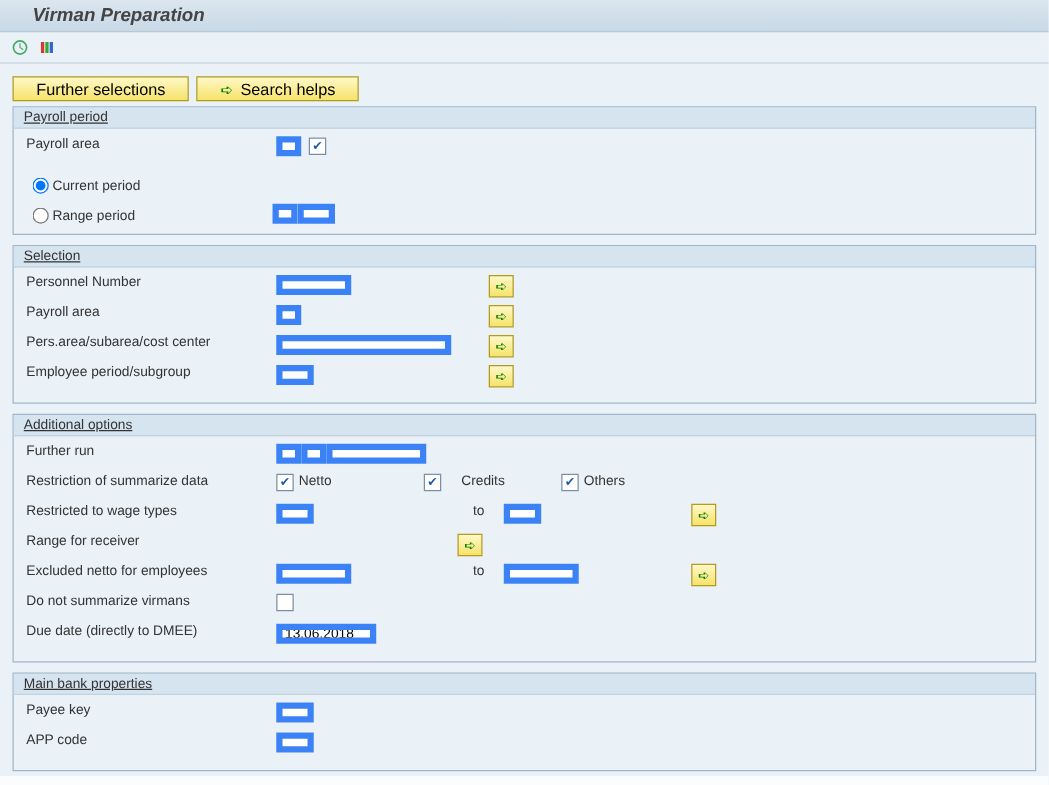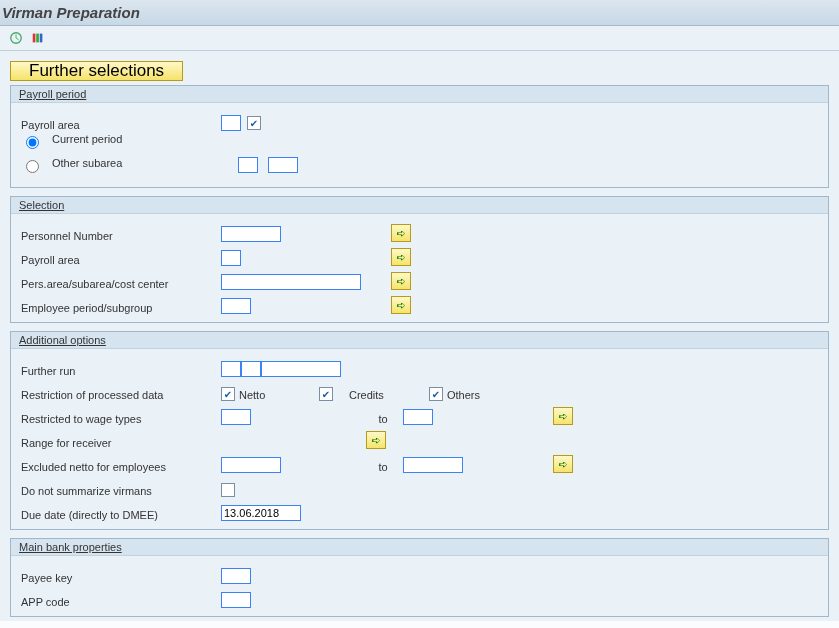--- a/index.html
+++ b/index.html
@@ -8,21 +8,21 @@
     padding: 0;
     font-family: Arial, sans-serif;
     font-size: 11px;
     background: #fafcfe;
     color: #333;
     width: 839px;
   }
   .title-bar {
     background: linear-gradient(#dbe6ef, #c8d8e6);
     border-bottom: 1px solid #a8b8c8;
-    padding: 4px 2px;
+    padding: 4px 26px;
     font-size: 15px;
     font-weight: bold;
     font-style: italic;
     color: #444;
   }
   .toolbar {
     background: #eaf1f7;
     border-bottom: 1px solid #c0cedb;
     padding: 4px 8px;
     display: flex;
@@ -36,21 +36,21 @@
   }
   .content {
     padding: 10px 10px 4px 10px;
     background: #eaf1f7;
   }
   .btn-row { display:flex; gap:6px; margin-bottom:4px; }
   .sap-btn {
     background: linear-gradient(#fff8c8, #f6e36a);
     border: 1px solid #b49b1a;
     padding: 2px 18px;
-    font-size: 17px;
+    font-size: 13px;
     cursor: pointer;
     display:inline-flex; align-items:center; gap:6px;
     height:20px;
   }
   .arrow-right-icon::before {
     content:"➪"; color:#0a7d0a; font-size:12px;
   }
   .group {
     border: 1px solid #9fb6cb;
     margin-bottom: 8px;
@@ -60,35 +60,35 @@
     background: #d6e4f0;
     padding: 2px 8px;
     font-size: 11px;
     border-bottom: 1px solid #c0d1e0;
     text-decoration: underline;
   }
   .group-body {
     padding: 6px 10px;
   }
   .row {
-    display:flex; align-items:flex-end;
+    display:flex; align-items:flex-start;
     min-height:22px;
     margin-bottom:2px;
   }
   .label { width: 200px; }
   .col-input { display:flex; gap:4px; align-items:center; }
   input[type=text] {
-    border: 1px solid #3b82f6;
+    border: 5px solid #3b82f6;
     background: #fff;
     height: 16px;
     font-size:11px;
     padding: 0 2px;
   }
   .w20{width:20px}.w30{width:30px}.w60{width:60px}.w80{width:80px}.w140{width:140px}
-  .radio { display:flex; align-items:flex-start; gap:10px; }
+  .radio { display:flex; align-items:flex-end; gap:0; }
   .chk { width:14px;height:14px;border:1px solid #7a8fa3;background:#fff;display:inline-flex;align-items:center;justify-content:center;font-size:10px;color:#1a5ca8;}
   .chk.checked::before{content:"✔";}
   .match-btn{
     width:20px;height:18px;
     background: linear-gradient(#fff8c8, #f6e36a);
     border:1px solid #b49b1a;cursor:pointer;
     display:inline-flex;align-items:center;justify-content:center;
     font-size:11px;color:#0a7d0a;
   }
   .match-btn::before{content:"➪";}
@@ -118,39 +118,43 @@
       </svg>
   </span>
 </div>
 
 <div class="content">
 
   <div class="btn-row">
     <button class="sap-btn">
       <span>Further selections</span>
     </button>
+    <button class="sap-btn">
+      <span class="arrow-right-icon"></span>
+      <span>Search helps</span>
+    </button>
   </div>
 
   <div class="group">
     <div class="group-title">Payroll period</div>
     <div class="group-body">
       <div class="row">
         <span class="label">Payroll area</span>
         <span class="col-input">
           <input type="text" class="w20" style="">
           <span class="chk checked icon-input-help"></span>
         </span>
       </div>
       <div class="row radio">
         <input type="radio" name="period" checked="" style="">
         <span>Current period</span>
       </div>
       <div class="row radio">
         <input type="radio" name="period" style="">
-        <span style="width:176px">Other subarea</span>
+        <span style="width:176px">Range period</span>
         <input type="text" class="w20" style="">
         <input type="text" class="w30" style="">
       </div>
     </div>
   </div>
 
   <div class="group">
     <div class="group-title">Selection</div>
     <div class="group-body">
       <div class="row">
@@ -183,23 +187,23 @@
   <div class="group">
     <div class="group-title">Additional options</div>
     <div class="group-body">
       <div class="row">
         <span class="label">Further run</span>
         <input type="text" class="w20" style="">
         <input type="text" class="w20" style="">
         <input type="text" class="w80" style="">
       </div>
       <div class="row">
-        <span class="label">Restriction of processed data</span>
+        <span class="label">Restriction of summarize data</span>
         <span class="chk checked"></span>
-        <span style="margin-left:4px;width:80px">Netto</span>
+        <span style="margin-left:4px;width:100px">Netto</span>
         <span class="chk checked"></span>
         <span style="margin-left:16px;width:80px">Credits</span>
         <span class="chk checked"></span>
         <span style="margin-left:4px">Others</span>
       </div>
       <div class="row">
         <span class="label">Restricted to wage types</span>
         <input type="text" class="w30" style="">
         <span style="width:112px"></span>
         <span class="to-label">to</span>

